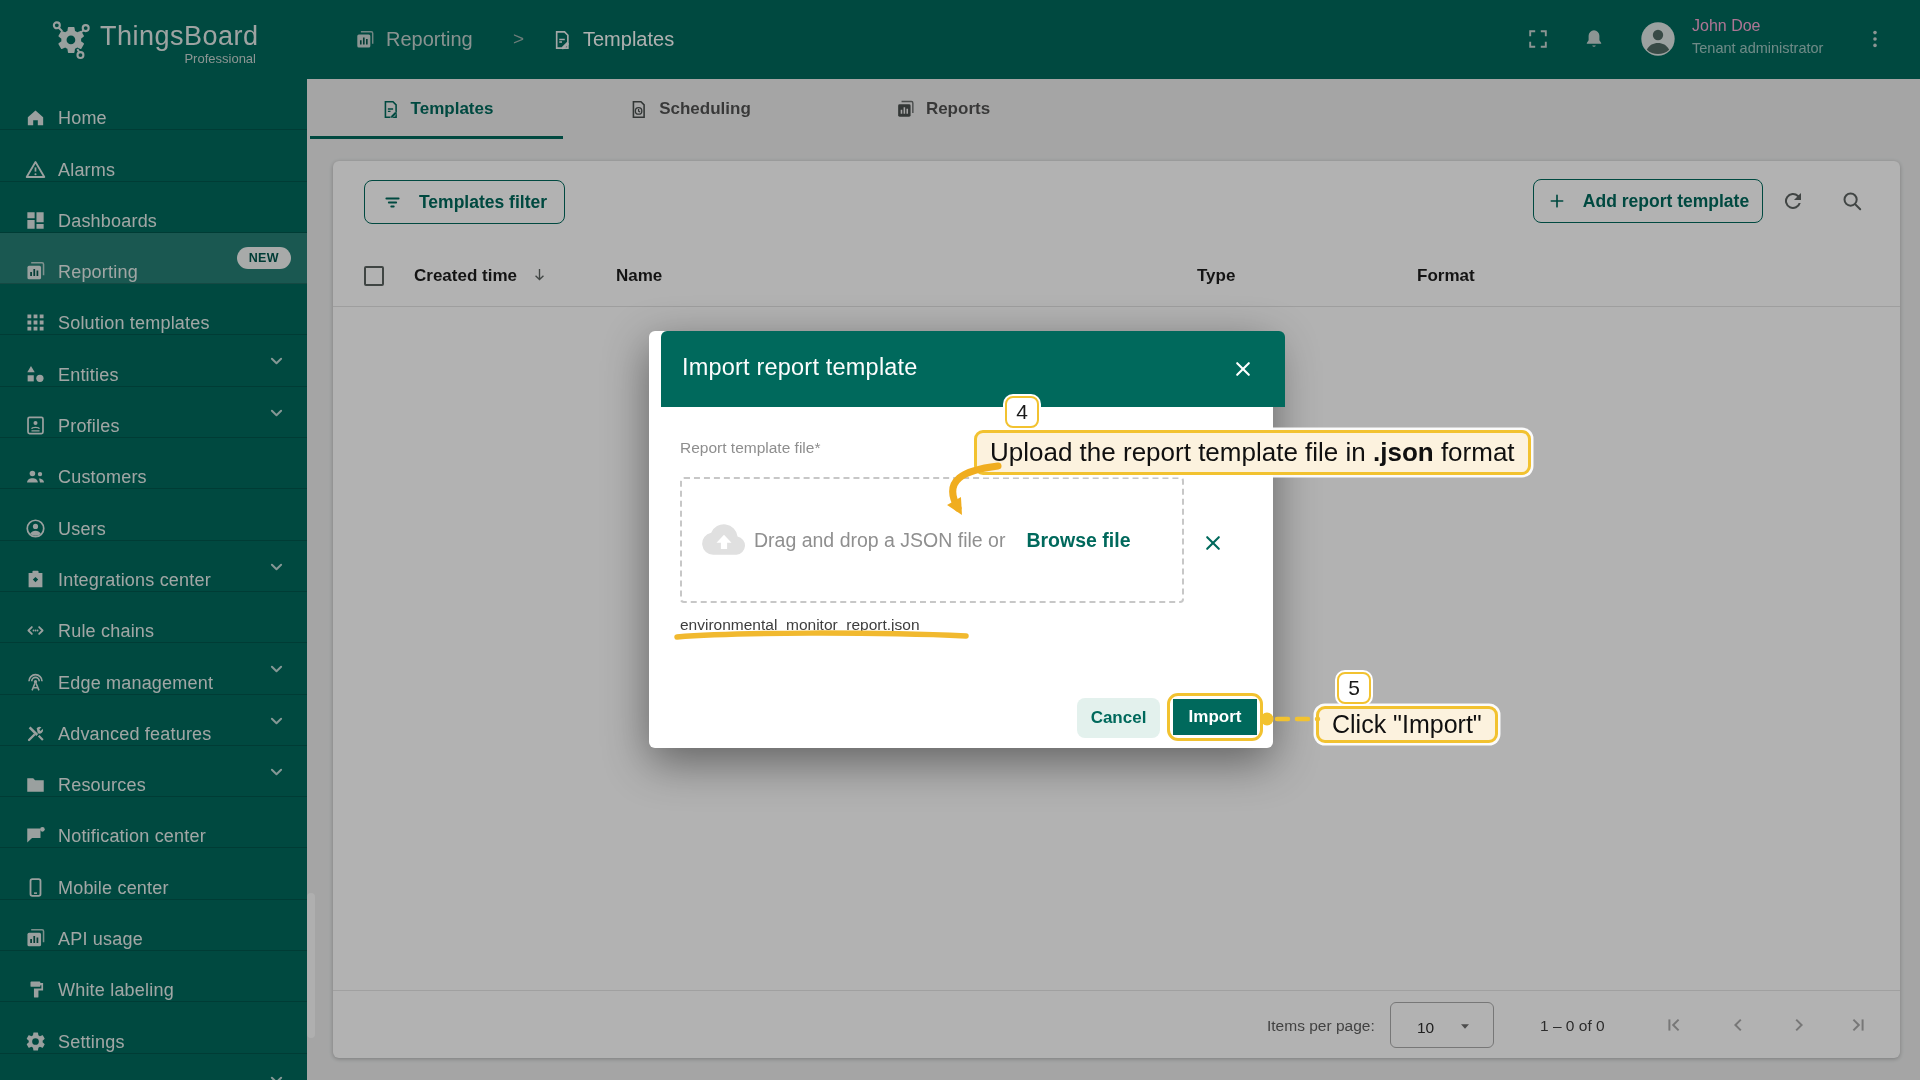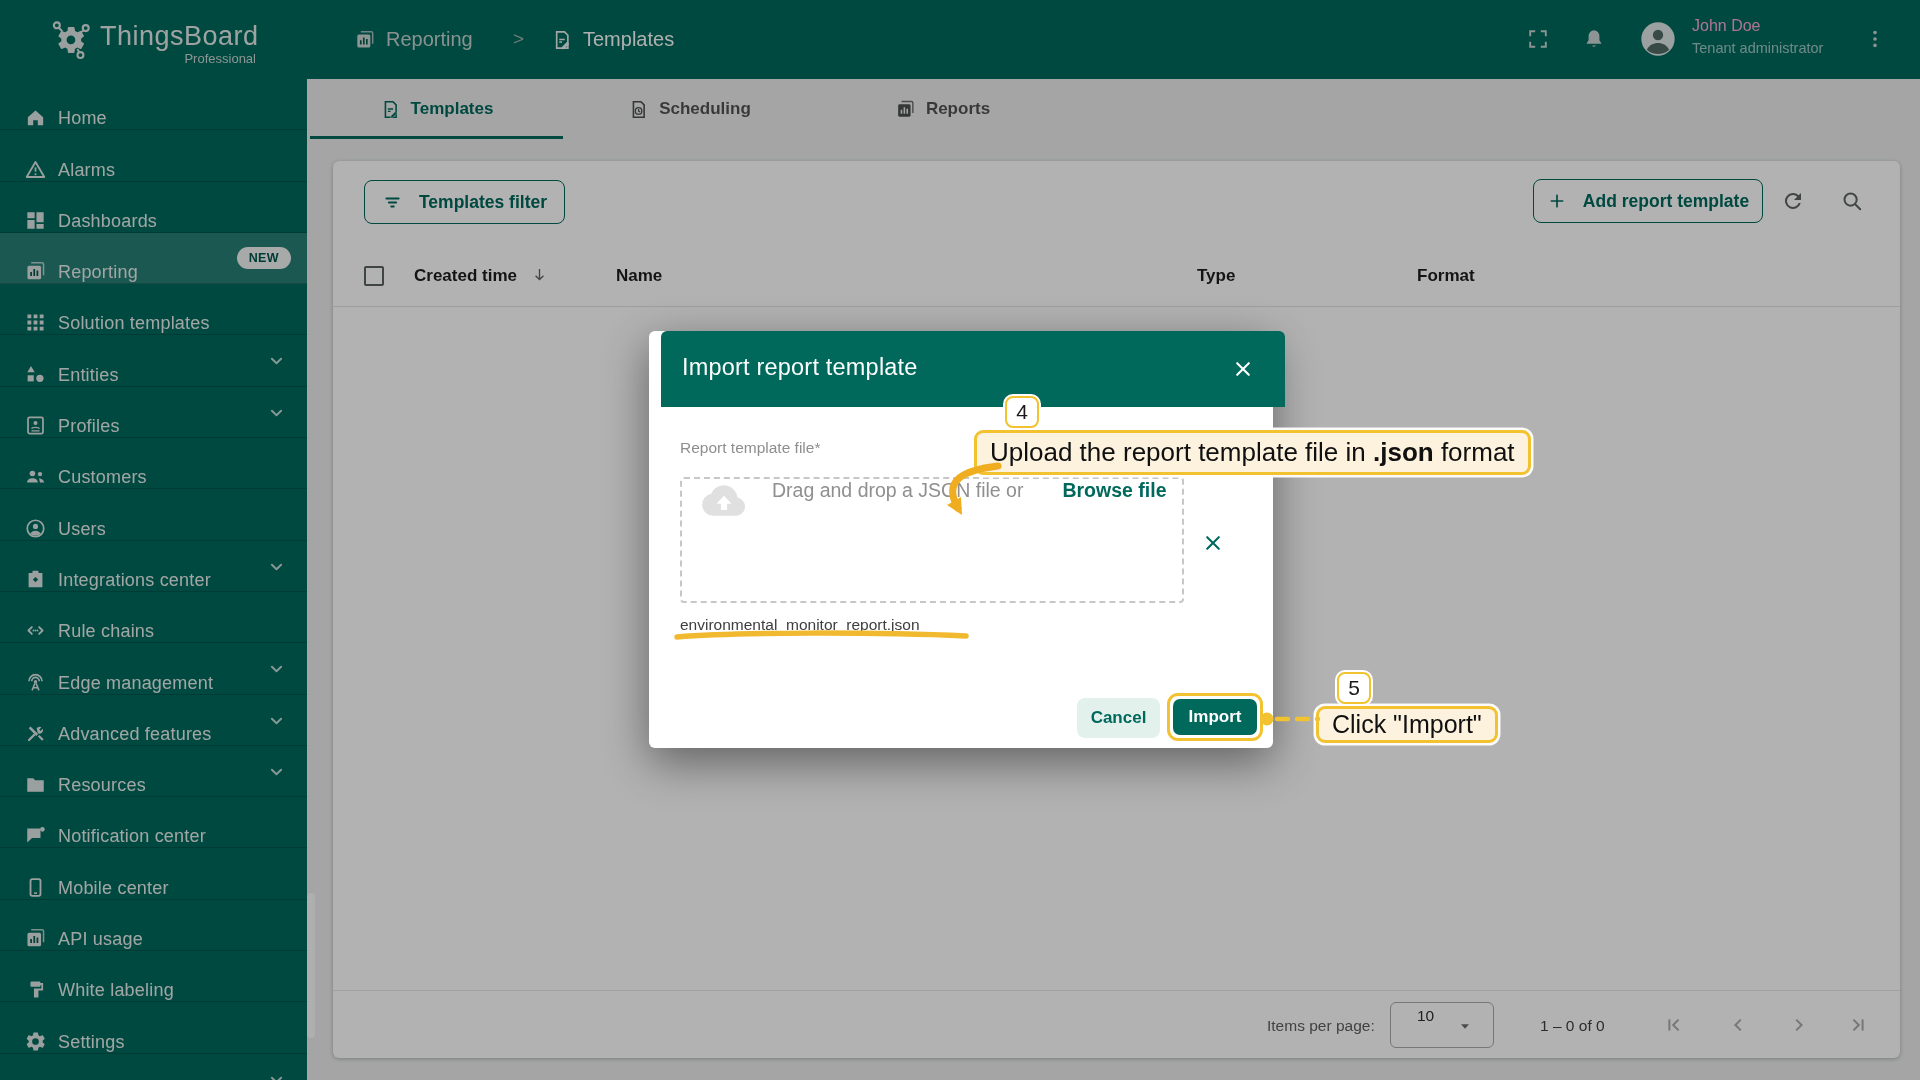--- a/index.html
+++ b/index.html
@@ -53,46 +53,46 @@
   .icbtn{position:absolute;width:24px;height:24px;color:#5D6462;cursor:pointer}
   .th{position:absolute;font-size:17px;font-weight:700;color:#1E1E1E;cursor:pointer}
   .checkbox{position:absolute;left:31px;top:105px;width:20px;height:20px;border:2px solid #5B6361;border-radius:2px;cursor:pointer}
   .sort-ic{position:absolute;left:197px;top:104px;width:19px;height:19px;color:#5F6664;cursor:pointer}
   .hdr-divider{position:absolute;left:0;top:145px;width:100%;height:1px;background:#E2E2E2}
   .pag-divider{position:absolute;left:0;top:829px;width:100%;height:1px;background:#E5E5E5}
   .pag-label{position:absolute;left:934px;top:856px;font-size:15.5px;color:#5F5F5F}
   .pag-range{position:absolute;left:1207px;top:856px;font-size:15.5px;color:#3F3F3F}
   .pag-select{position:absolute;left:1057px;top:841px;width:104px;height:46px;border:1px solid #ABABAB;
               border-radius:6px;cursor:pointer}
-  .pag-select .val{position:absolute;left:26px;top:4px;font-size:15.5px;color:#2E2E2E}
+  .pag-select .val{position:absolute;left:26px;top:16px;font-size:15.5px;color:#2E2E2E}
   .pag-select .car{position:absolute;right:18px;top:13px;width:20px;height:20px;color:#6E6E6E}
   .pg-btn{position:absolute;top:852px;width:24px;height:24px;color:#ABABAB;cursor:pointer}
 
   
   .overlay{position:absolute;inset:0;background:rgba(0,0,0,.30);z-index:10}
 
   
   .modal{position:absolute;left:649px;top:331px;width:624px;height:417px;background:#fff;border-radius:6px;
          box-shadow:0 14px 45px rgba(0,0,0,.45);z-index:20}
   .m-head{position:absolute;left:12px;top:0;width:100%;height:76px;background:#00695C;border-radius:6px 6px 0 0}
   .m-title{position:absolute;left:21px;top:23px;font-size:23.5px;font-weight:500;color:#FCFDFD;letter-spacing:.2px}
   .m-close{position:absolute;left:570px;top:26px;width:24px;height:24px;color:#fff;cursor:pointer}
   .m-label{position:absolute;left:31px;top:108px;font-size:15.5px;color:#8E8E8E}
   .dropzone{position:absolute;left:31px;top:146px;width:504px;height:126px;border:2px dashed #C7C7C7;border-radius:4px;
-            display:flex;padding-left:20px;gap:26px;cursor:pointer}
+            display:flex;align-items:center;padding-left:20px;gap:8px;cursor:pointer}
   .dz-cloud{width:44px;height:44px;color:#E0E0E0;flex:0 0 auto}
   .dz-text{font-size:19.5px;color:#8F8F8F;white-space:nowrap}
   .dz-browse{font-size:19.5px;font-weight:700;color:#00695C;margin-left:13px;cursor:pointer}
   .dz-clear{position:absolute;left:552px;top:200px;width:24px;height:24px;color:#00695C;cursor:pointer}
   .m-file{position:absolute;left:31px;top:285px;font-size:15.5px;color:#3D3D3D}
   .m-underline{position:absolute;left:24px;top:296px}
   .m-cancel{position:absolute;left:428px;top:367px;width:83px;height:40px;border:none;border-radius:8px;
             background:#E3F1ED;color:#00695C;font-size:17px;font-weight:700;cursor:pointer;font-family:inherit}
   .m-import-ring{position:absolute;left:518px;top:362px;width:96px;height:48px;border:3px solid #F2C230;border-radius:11px;padding:3px}
-  .m-import{width:100%;height:100%;border:none;border-radius:7px;background:#00695C;color:#fff;
+  .m-import{width:100%;height:100%;border:none;border-radius:0;background:#00695C;color:#fff;
             font-size:17px;font-weight:700;cursor:pointer;font-family:inherit}
 
   
   .callout-num{position:absolute;width:34px;height:32px;background:#fff;border:2.5px solid #F2C230;border-radius:8px;
                box-shadow:0 0 0 2px #fff;display:flex;align-items:center;justify-content:center;
                font-size:21px;color:#1A1A1A;z-index:31}
   .callout-label{position:absolute;background:#FCF2DE;border:3px solid #F2C230;border-radius:9px;
                  box-shadow:0 0 0 2.5px rgba(255,255,255,.95);display:flex;align-items:center;
                  padding:0 13px;font-size:26px;color:#101010;white-space:nowrap;z-index:30}
   .co4-num{left:1005px;top:396px}

